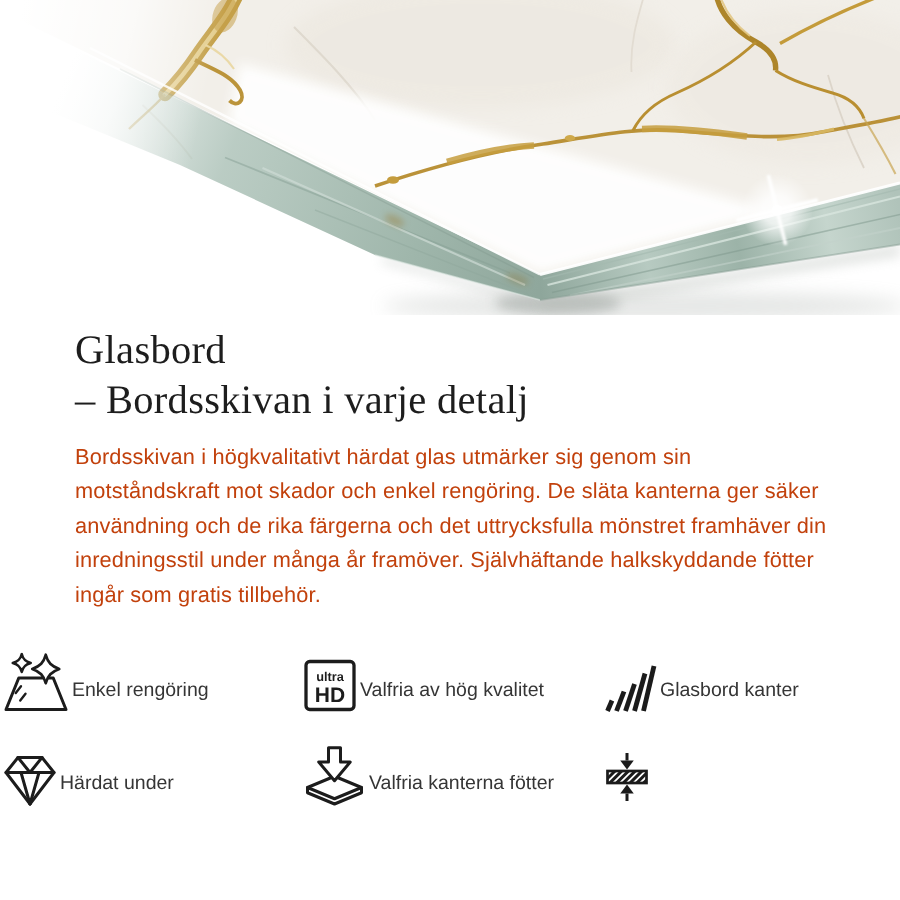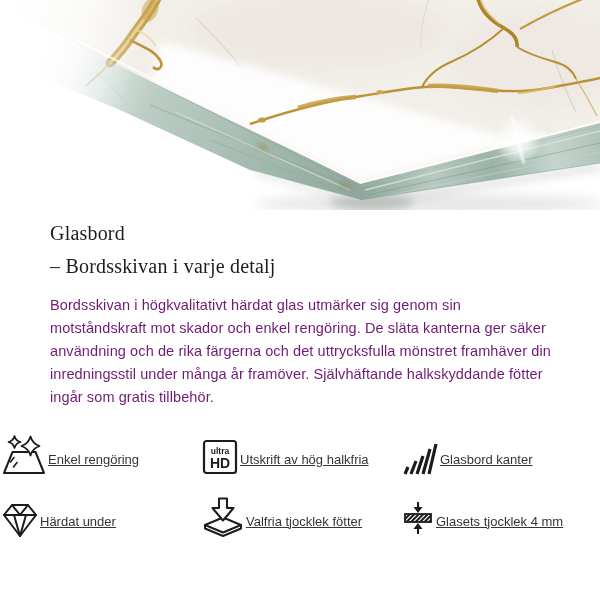--- a/index.html
+++ b/index.html
@@ -6,34 +6,34 @@
   body{
     width:600px;height:600px;overflow:hidden;background:#ffffff;
     font-family:"Liberation Sans",sans-serif;
     -webkit-font-smoothing:antialiased;
   }
   .hero{height:210px;position:relative;background:#ffffff;}
   .hero svg{display:block;}
   .content{padding:0 46px 0 50px;}
   .title{
     font-family:"Liberation Serif","DejaVu Serif",serif;
-    font-weight:400;font-size:20px;line-height:33px;color:#1d1d1d;
+    font-weight:400;font-size:27px;line-height:33px;color:#1d1d1d;
     letter-spacing:.2px;margin:7px 0 0 0;
   }
   .desc{
-    font-size:14.5px;line-height:23px;color:#701a75;
+    font-size:14.5px;line-height:23px;color:#c2410c;
     letter-spacing:.1px;margin:11px 0 0 0;max-width:506px;
   }
   .features{
     margin-top:24px;display:grid;grid-template-columns:repeat(3,1fr);
     row-gap:18px;width:600px;
   }
   .feature{display:flex;flex-direction:row;align-items:center;}
   .icon-box{height:44px;display:flex;align-items:flex-end;justify-content:center;}
-  .feature-label{margin-top:8px;font-size:13px;color:#353535;text-align:center;text-decoration:underline;}
+  .feature-label{margin-top:8px;font-size:13px;color:#353535;text-align:center;}
   .ficon{stroke:#1c1c1c;fill:none;stroke-width:2;stroke-linejoin:round;stroke-linecap:round;}
 </style>
 </head>
 <body>
 
 <div class="hero">
   <svg width="600" height="210" viewBox="0 0 600 210">
     <defs>
       <linearGradient id="fadeTL" gradientUnits="userSpaceOnUse" x1="5" y1="45" x2="135" y2="75">
         <stop offset="0" stop-color="#ffffff"></stop>
@@ -162,21 +162,21 @@
   </div>
 
   <div class="feature">
     <div class="icon-box">
       <svg width="40" height="40" viewBox="0 0 40 40">
         <rect x="4" y="4" width="32" height="32" rx="2.5" fill="none" stroke="#1c1c1c" stroke-width="2.2"></rect>
         <text x="20" y="17" text-anchor="middle" font-family="Liberation Sans, sans-serif" font-size="8.5" font-weight="700" fill="#1c1c1c">ultra</text>
         <text x="20" y="31" text-anchor="middle" font-family="Liberation Sans, sans-serif" font-size="14" font-weight="700" fill="#1c1c1c">HD</text>
       </svg>
     </div>
-    <div class="feature-label">Utskrift av hög halkfria</div>
+    <div class="feature-label">Valfria av hög kvalitet</div>
   </div>
 
   <div class="feature">
     <div class="icon-box">
       <svg width="40" height="36" viewBox="0 0 40 36">
         <g stroke="#1b1b1b" stroke-width="3.2" stroke-linecap="butt">
           <path d="M5,33 L8,26"></path>
           <path d="M11,33 L16,20"></path>
           <path d="M17,33 L23,15"></path>
           <path d="M23,33 L30,8"></path>
@@ -201,21 +201,21 @@
   </div>
 
   <div class="feature">
     <div class="icon-box">
       <svg class="ficon" width="46" height="44" viewBox="0 0 46 44">
         <polygon points="5,30 23,22.5 41,30 23,37.5"></polygon>
         <path d="M5,30 L5,33.5 L23,41 L41,33.5 L41,30"></path>
         <path d="M19,3.5 L27,3.5 L27,13 L33.5,13 L23,25.5 L12.5,13 L19,13 Z" fill="#ffffff"></path>
       </svg>
     </div>
-    <div class="feature-label">Valfria tjocklek fötter</div>
+    <div class="feature-label">Valfria kanterna fötter</div>
   </div>
 
   <div class="feature">
     <div class="icon-box">
       <svg width="36" height="42" viewBox="0 0 36 42">
         <defs>
             <clipPath id="barClip">
               <rect x="5" y="17" width="26" height="8"></rect>
             </clipPath>
           </defs>
@@ -228,16 +228,15 @@
             <path d="M22.5,27 L34.5,15"></path>
           <path d="M27,27 L39,15"></path>
         </g>
         <rect x="5" y="17" width="26" height="8" fill="none" stroke="#1b1b1b" stroke-width="1.8"></rect>
         <path d="M18,5 L18,10" stroke="#1b1b1b" stroke-width="2"></path>
         <polygon points="13.5,10 22.5,10 18,16" fill="#1b1b1b"></polygon>
         <path d="M18,37 L18,32" stroke="#1b1b1b" stroke-width="2"></path>
         <polygon points="13.5,32 22.5,32 18,26" fill="#1b1b1b"></polygon>
       </svg>
     </div>
-    <div class="feature-label">Glasets tjocklek 4 mm</div>
   </div>
 
 </div>
 
 </body></html>

